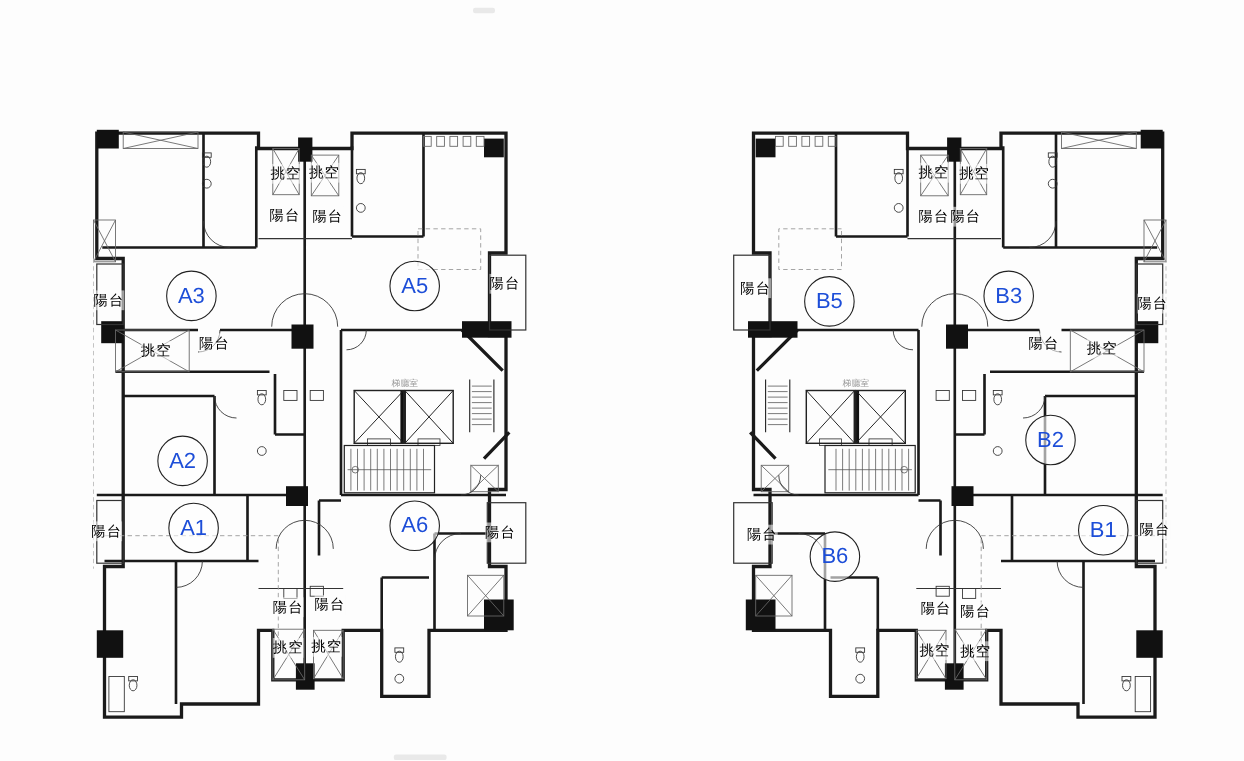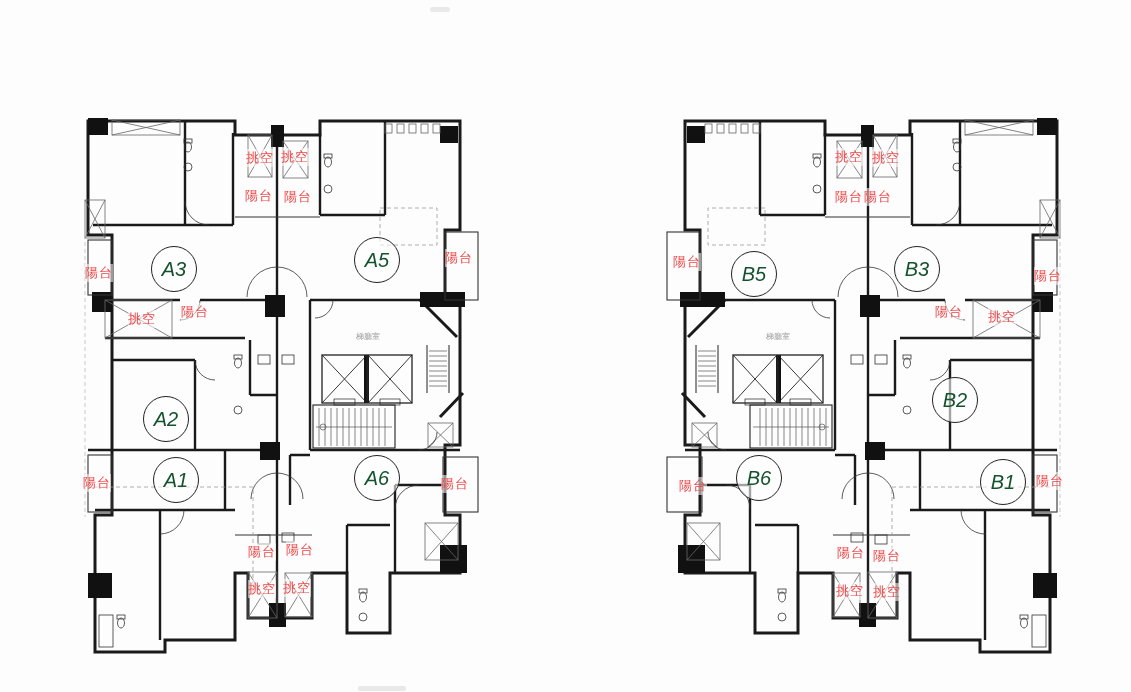--- a/index.html
+++ b/index.html
@@ -1,26 +1,26 @@
 <!DOCTYPE html>
 <html><head>
 <meta charset="utf-8">
 <style>
   html,body{margin:0;padding:0;background:#fff;}
   #stage{position:relative;width:1131px;height:692px;background:#fdfdfd;overflow:hidden;
          font-family:"Liberation Sans",sans-serif;}
   #plan-svg{position:absolute;left:0;top:0;}
   #label-layer{position:absolute;left:0;top:0;width:100%;height:100%;pointer-events:none;}
   .unit-circle{position:absolute;width:44px;height:44px;border:1.6px solid #222;border-radius:50%;
-    display:flex;align-items:center;justify-content:center;font-size:20px;color:#14532d;
-    transform:translate(-50%,-50%);background:rgba(255,255,255,.6);font-style:italic;}
-  .annot{position:absolute;font-size:13px;color:#ef4444;letter-spacing:1px;white-space:nowrap;
+    display:flex;align-items:center;justify-content:center;font-size:20px;color:#1d4ed8;
+    transform:translate(-50%,-50%);background:rgba(255,255,255,.6);}
+  .annot{position:absolute;font-size:13px;color:#000000;letter-spacing:1px;white-space:nowrap;
     transform:translate(-50%,-50%);font-family:sans-serif;background:rgba(253,253,253,.55);}
   .core-annot{position:absolute;font-size:8px;color:#999;transform:translate(-50%,-50%);
-    font-family:sans-serif;white-space:nowrap;}
+    font-family:sans-serif;white-space:nowrap;margin-top:12px;}
   .artifact{position:absolute;background:#e9e9e9;border-radius:2px;}
 </style>
 </head>
 <body>
 
 <div id="stage">
 
   <svg id="plan-svg" width="1131" height="692" viewBox="0 0 1131 692">
     <defs>
       <g id="bldg-geom" fill="none" stroke="#1a1a1a">
@@ -183,21 +183,21 @@
       <div class="annot" style="left: 97px; top: 483px;">陽台</div>
       <div class="annot" style="left: 455px; top: 484px;">陽台</div>
       <div class="annot" style="left: 262px; top: 552px;">陽台</div>
       <div class="annot" style="left: 300px; top: 550px;">陽台</div>
       <div class="annot" style="left: 262px; top: 589px;">挑空</div>
       <div class="annot" style="left: 297px; top: 588px;">挑空</div>
       <div class="core-annot" style="left: 368px; top: 336px;">梯廳室</div>
       <div class="unit-circle" style="left: 754px; top: 274px;">B5</div>
       <div class="unit-circle" style="left: 917px; top: 269px;">B3</div>
       <div class="unit-circle" style="left: 955px; top: 400px;">B2</div>
-      <div class="unit-circle" style="left: 759px; top: 478px; text-align: center;">B6</div>
+      <div class="unit-circle" style="left: 759px; top: 506px; text-align: center;">B6</div>
       <div class="unit-circle" style="left: 1003px; top: 482px;">B1</div>
       <div class="annot" style="left: 849px; top: 157px;">挑空</div>
       <div class="annot" style="left: 886px; top: 158px;">挑空</div>
       <div class="annot" style="left: 849px; top: 197px;">陽台</div>
       <div class="annot" style="left: 878px; top: 197px;">陽台</div>
       <div class="annot" style="left: 1048px; top: 276px;">陽台</div>
       <div class="annot" style="left: 949px; top: 312px;">陽台</div>
       <div class="annot" style="left: 1002px; top: 317px;">挑空</div>
       <div class="annot" style="left: 687px; top: 262px;">陽台</div>
       <div class="annot" style="left: 693px; top: 486px;">陽台</div>

